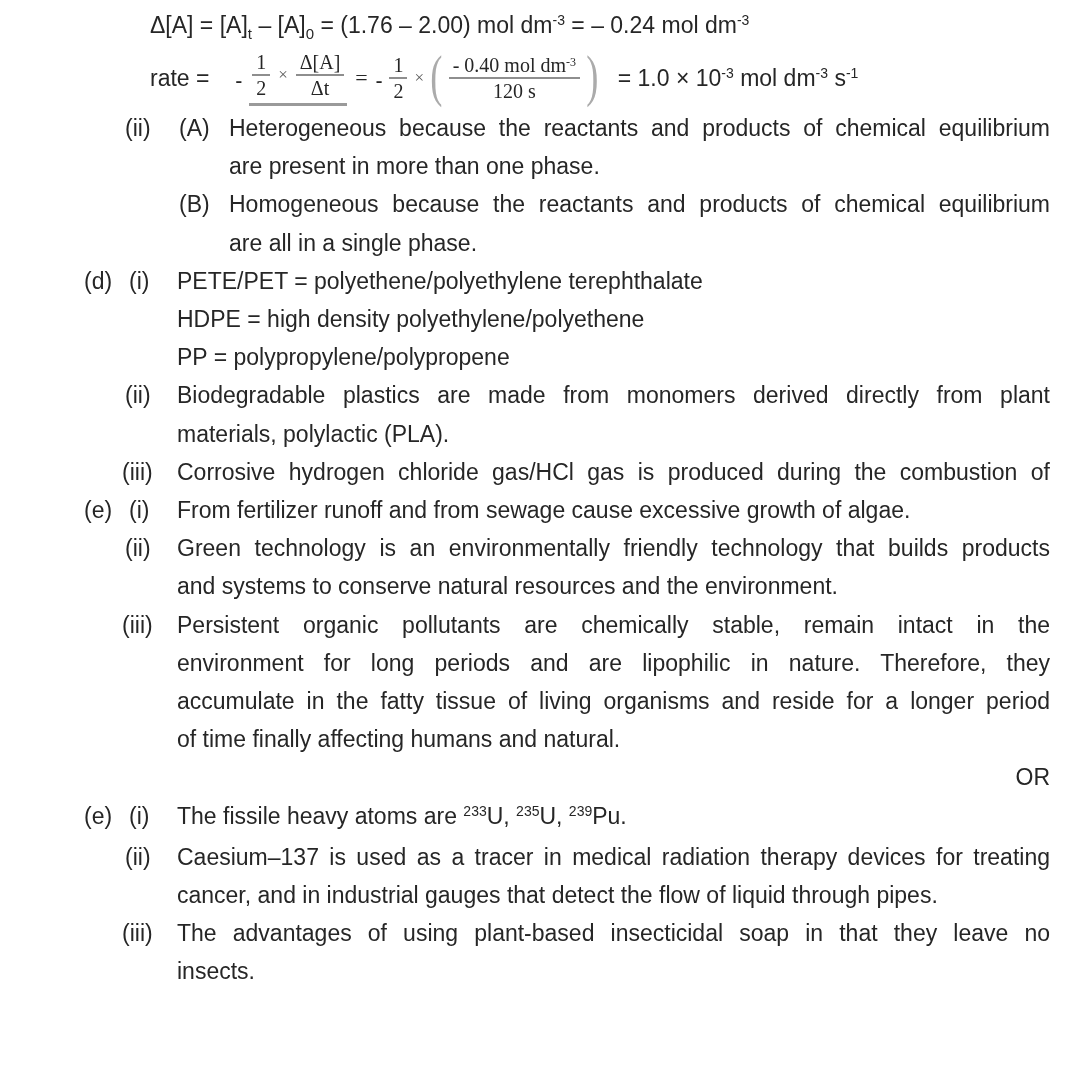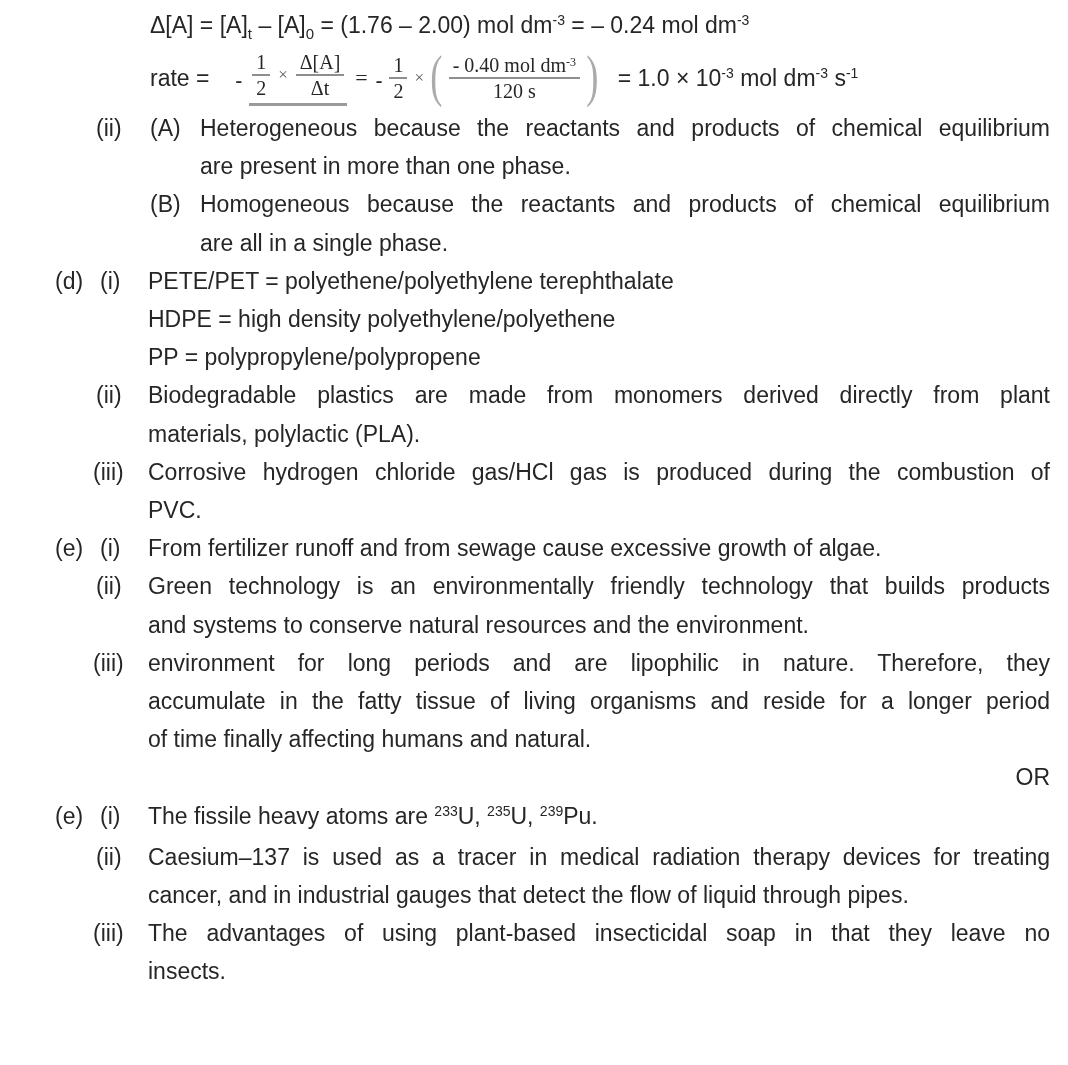--- a/index.html
+++ b/index.html
@@ -44,21 +44,21 @@
   .big-paren {
     font-family: "Liberation Serif", "DejaVu Serif", serif;
     font-size: 56px; font-weight: 300; color: #ababab;
     display: inline-block; transform: scaleX(0.65);
     line-height: 0.5; position: relative; top: -2px; margin: 0 -4px;
   }
   .result { margin-left: 20px; font-family: "Liberation Sans", "DejaVu Sans", sans-serif; }
 
   
   #answers { margin-right: 18px; }
-  .para { position: relative; }
+  .para { position: relative; margin-left: 29px; }
   .line { line-height: 38.2px; }
   .line.just { text-align: justify; text-align-last: justify; }
   .label { position: absolute; top: 0; line-height: 38.2px; }
   .center-line { text-align: right; line-height: 38.2px; }
 </style>
 </head>
 <body>
 
 <div class="page">
 
@@ -120,34 +120,34 @@
         <div class="line">PP = polypropylene/polypropene</div>
       </div>
       <div class="para" style="padding-left: 148px;">
         <span class="label" style="left: 96px;">(ii)</span>
         <div class="line just">Biodegradable plastics are made from monomers derived directly from plant</div>
         <div class="line">materials, polylactic (PLA).</div>
       </div>
       <div class="para" style="padding-left: 148px;">
         <span class="label" style="left: 93px;">(iii)</span>
         <div class="line just">Corrosive hydrogen chloride gas/HCl gas is produced during the combustion of</div>
-        <div class="line">PVC.</div>
       </div>
       <div class="para" style="padding-left: 148px;">
         <span class="label" style="left: 55px;">(e)</span>
         <span class="label" style="left: 100px;">(i)</span>
         <div class="line">From fertilizer runoff and from sewage cause excessive growth of algae.</div>
       </div>
       <div class="para" style="padding-left: 148px;">
         <span class="label" style="left: 96px;">(ii)</span>
         <div class="line just">Green technology is an environmentally friendly technology that builds products</div>
         <div class="line">and systems to conserve natural resources and the environment.</div>
       </div>
       <div class="para" style="padding-left: 148px;">
         <span class="label" style="left: 93px;">(iii)</span>
+        <div class="line just">Persistent organic pollutants are chemically stable, remain intact in the</div>
         <div class="line just">environment for long periods and are lipophilic in nature. Therefore, they</div>
         <div class="line just">accumulate in the fatty tissue of living organisms and reside for a longer period</div>
         <div class="line">of time finally affecting humans and natural.</div>
       </div>
       <div class="center-line">OR</div>
       <div class="para" style="padding-left: 148px;">
         <span class="label" style="left: 55px;">(e)</span>
         <span class="label" style="left: 100px;">(i)</span>
         <div class="line"><span>The fissile heavy atoms are </span><span class="sup">233</span><span>U, </span><span class="sup">235</span><span>U, </span><span class="sup">239</span><span>Pu.</span></div>
       </div>

